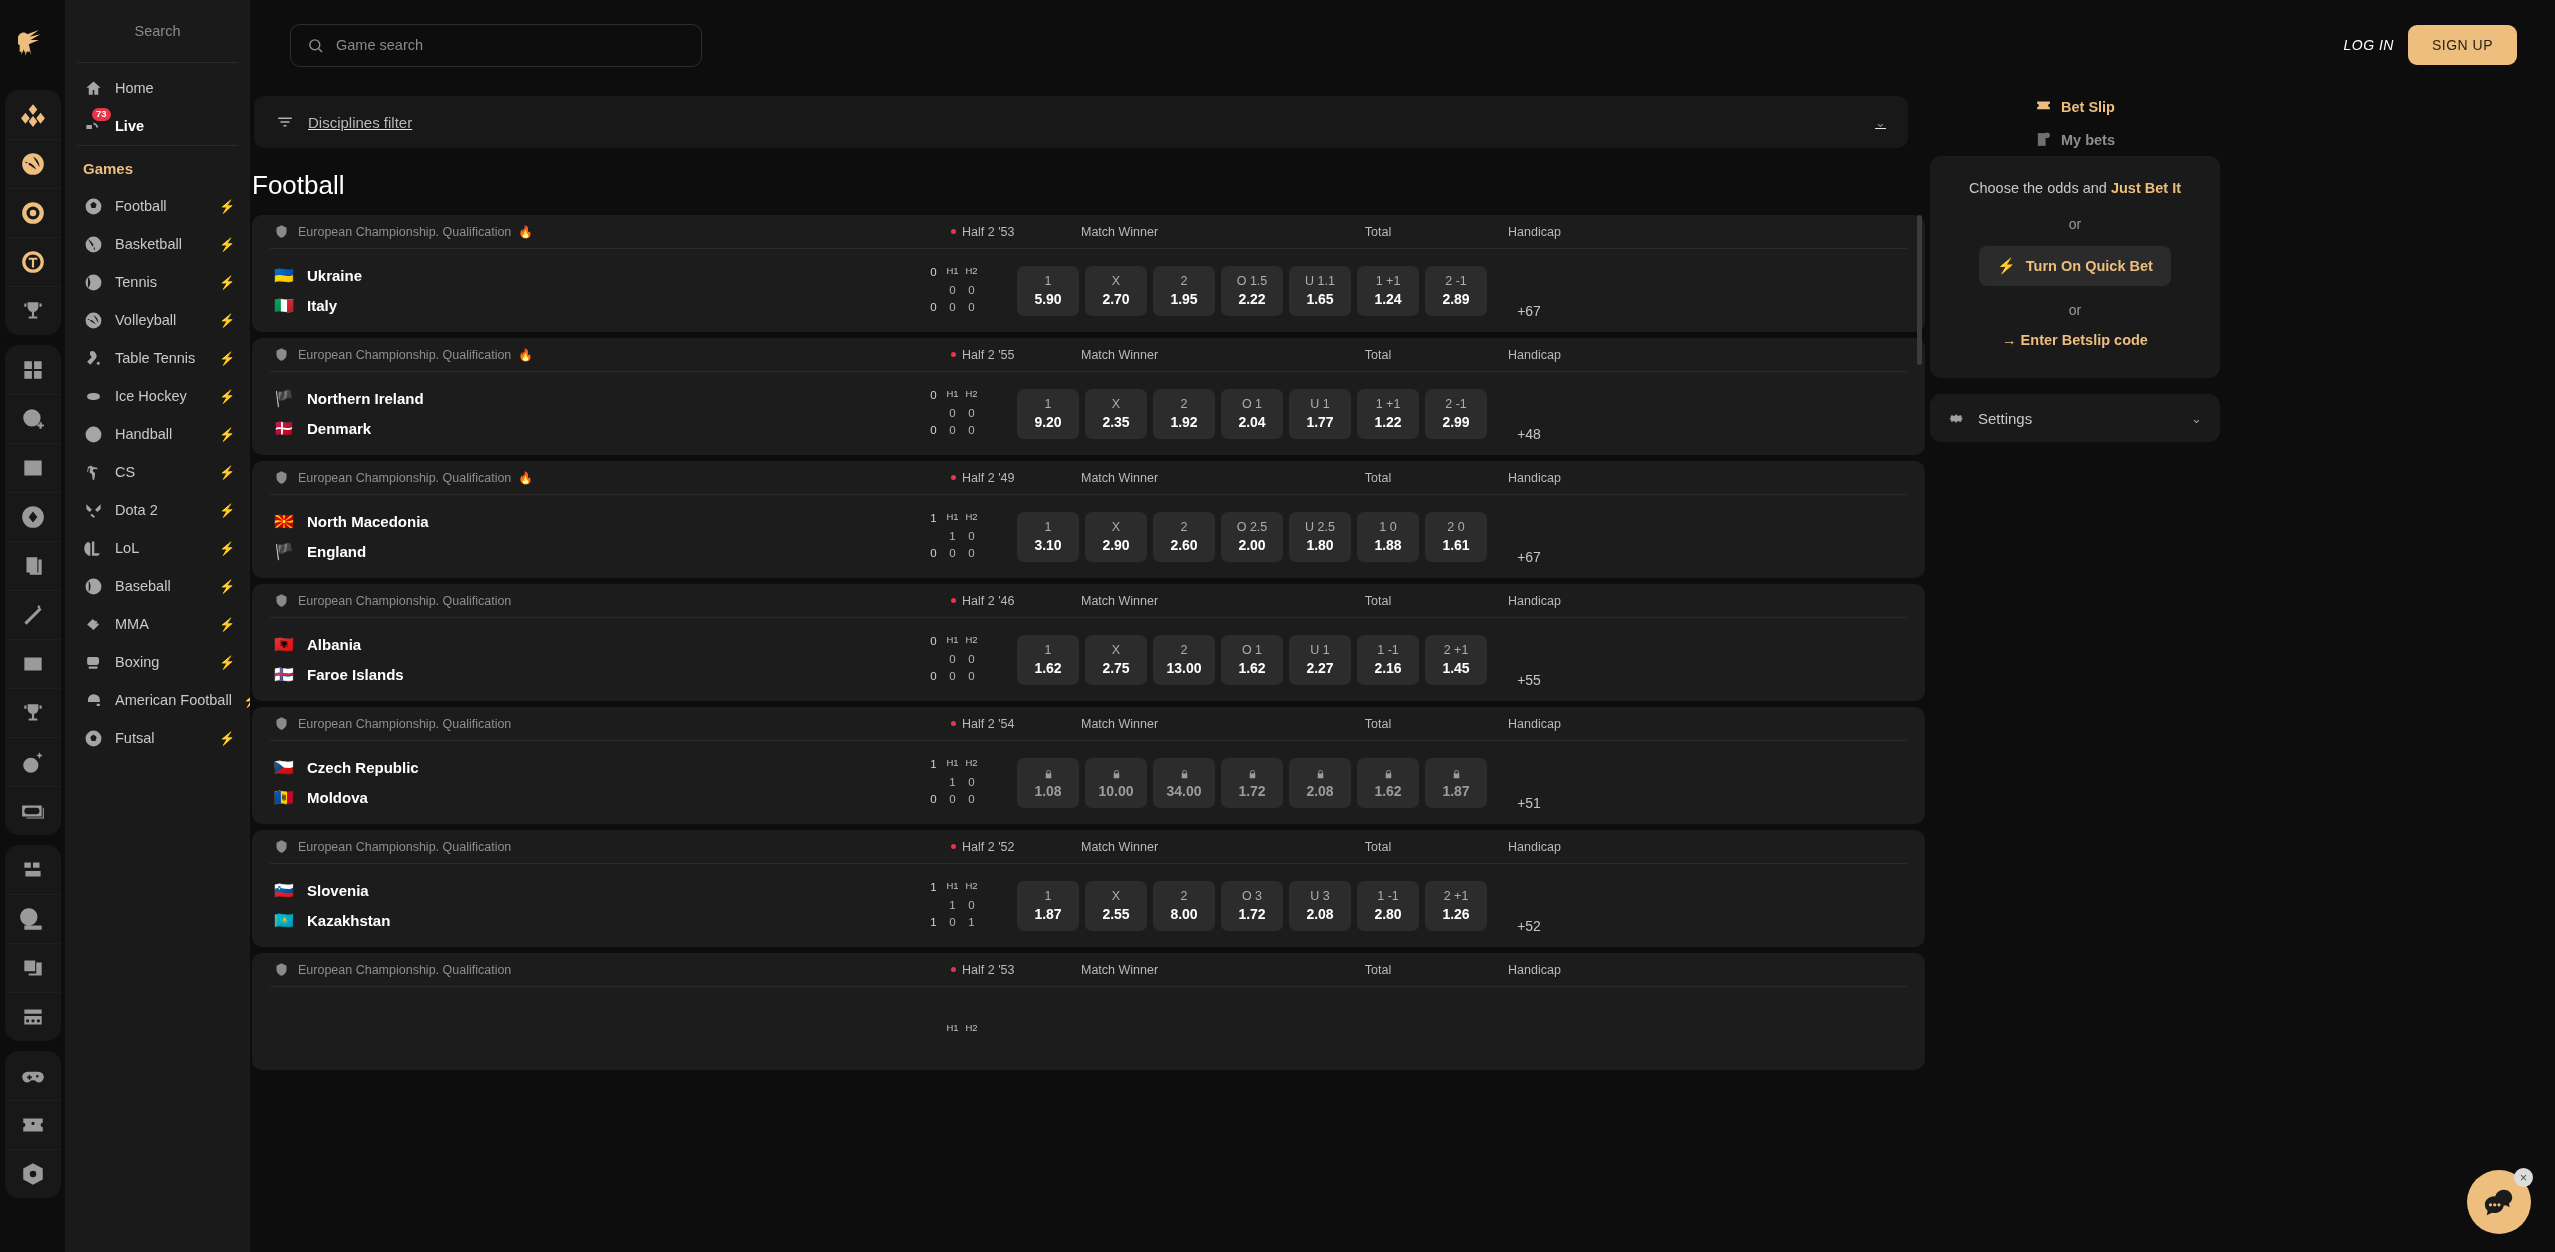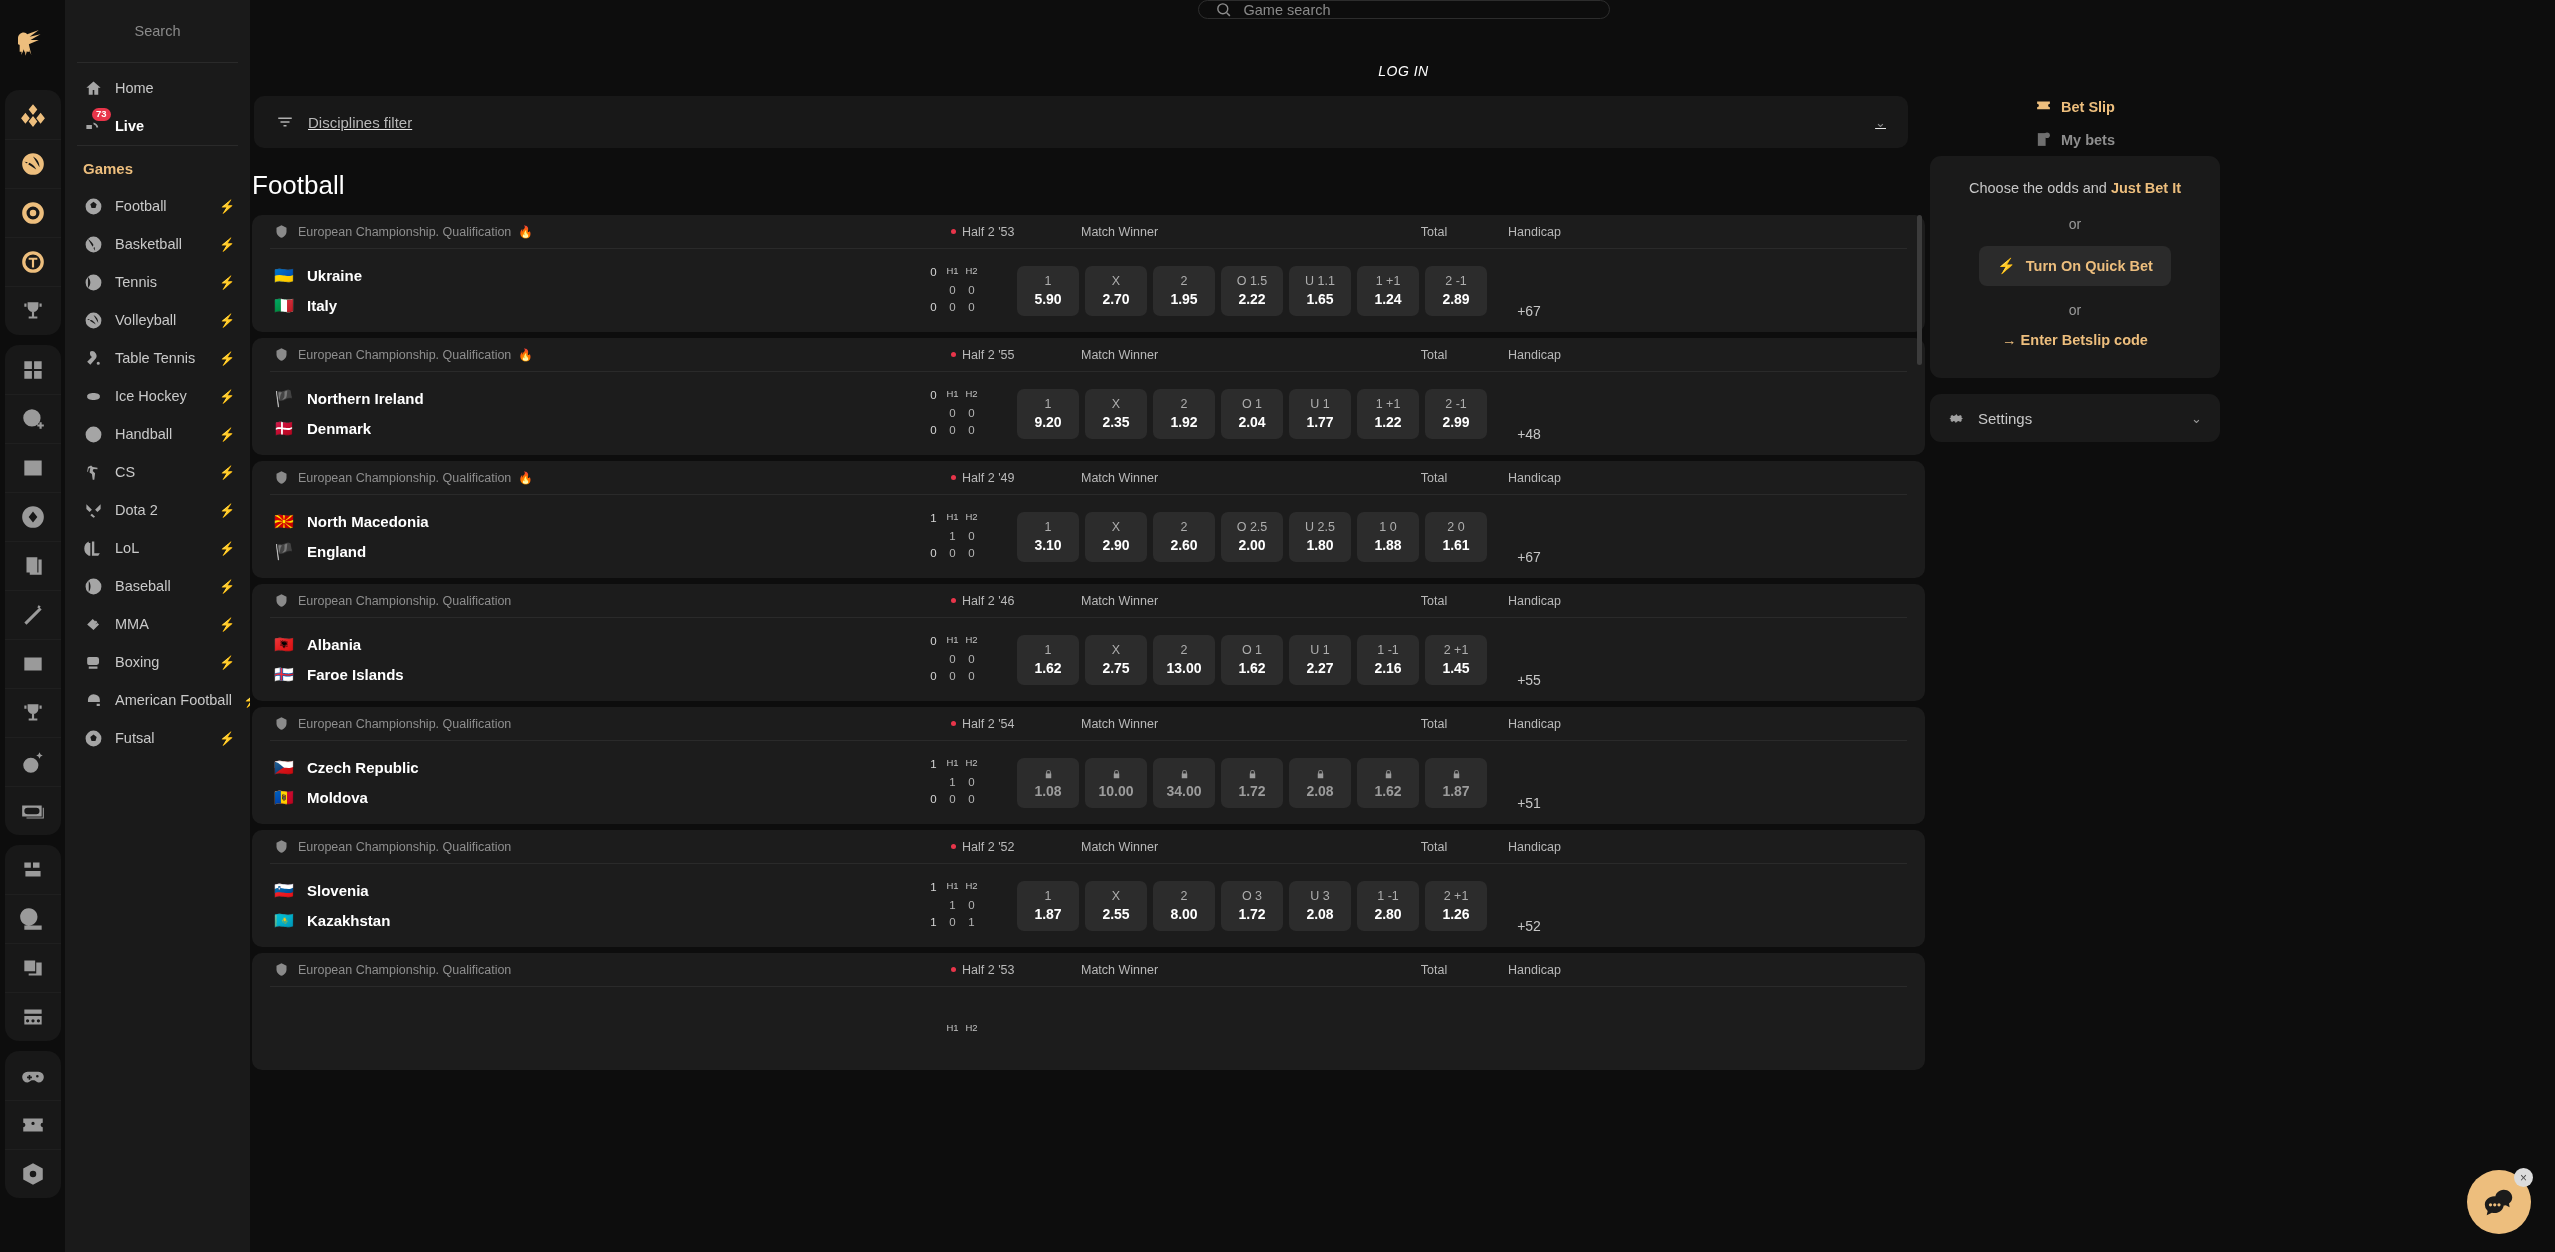--- a/index.html
+++ b/index.html
@@ -55,23 +55,22 @@
     color: #edbe7d; font-size: 15px; font-weight: bold;
     padding: 14px 0 10px 18px;
   }
 
   
   .main {
     flex: 1; position: relative; background: #0d0d0d; overflow: hidden;
     height: 1252px;
   }
   .topbar {
-    height: 90px; display: flex; align-items: center; padding: 0 38px 0 40px; gap: 18px;
+    height: 90px; display: flex; align-items: center; padding: 0 38px 0 40px; 
     background: #0d0d0d;
-    flex-direction: column;
   }
   .searchbox {
     width: 412px; height: 43px; border: 1px solid #2d2d2d; border-radius: 10px;
     display: flex; align-items: center; padding: 0 16px; gap: 12px;
     background: transparent;
   }
   .searchbox svg { width: 17px; height: 17px; stroke: #8e8e8e; fill: none; stroke-width: 2; }
   .searchbox .ph { color: #8a8a8a; font-size: 14.5px; }
   .spacer { flex: 1; }
   .login-btn {
@@ -117,21 +116,21 @@
     height: 33px; display: flex; align-items: center; padding: 0 0 0 22px;
     font-size: 12.5px; color: #8e8e8e; position: relative;
   }
   .m-head .lgo { width: 15px; height: 15px; margin-right: 9px; flex:0 0 15px; }
   .m-head .comp { white-space: nowrap; }
   .m-head .fire { margin-left: 7px; font-size: 12px; }
   .m-head .clock { position: absolute; left: 699px; color: #b9b9b9; display:flex; align-items:center; gap:6px; }
   .m-head .dot { width: 5px; height: 5px; border-radius: 50%; background: #e8354a; display:inline-block; }
   .m-head .mk { position: absolute; color: #b9b9b9; }
   .m-head .mk.mw { left: 829px; width: 160px; text-align:left; }
-  .m-head .mk.tot { left: 1112px; width: 140px; text-align:center; }
+  .m-head .mk.tot { left: 1056px; width: 140px; text-align:center; }
   .m-head .mk.hcp { left: 1200px; width: 165px; text-align:center; }
   .m-sep { height: 1px; background: #2a2a2a; margin: 0 18px; }
 
   .m-body { display: flex; align-items: center; height: 83px; padding: 0 0 0 22px; position: relative; }
   .teams { width: 430px; flex: 0 0 430px; display: flex; flex-direction: column; gap: 11px; }
   .team { display: flex; align-items: center; gap: 11px; }
   .team .fl { font-size: 16px; width: 22px; }
   .team .nm { color: #fff; font-size: 15px; font-weight: bold; white-space: nowrap; }
 
   .score {

